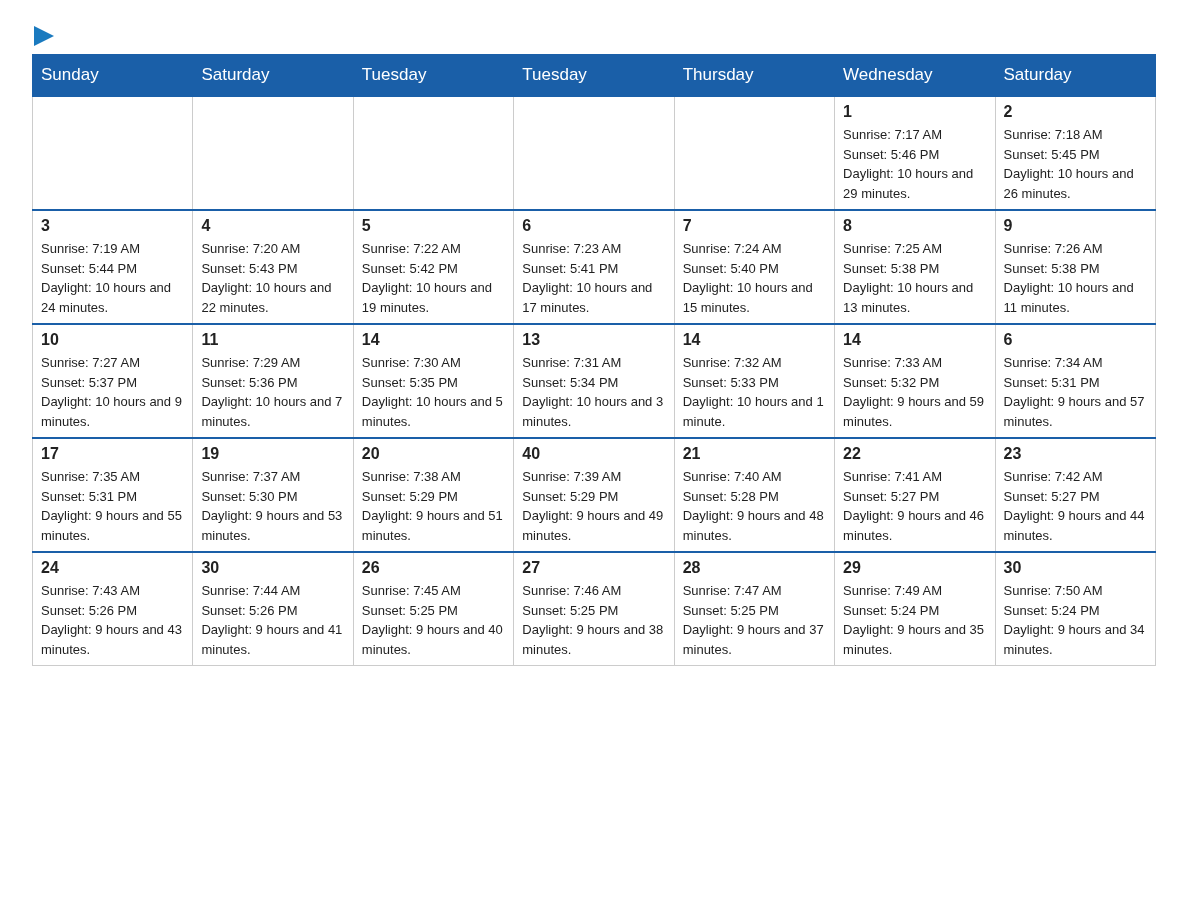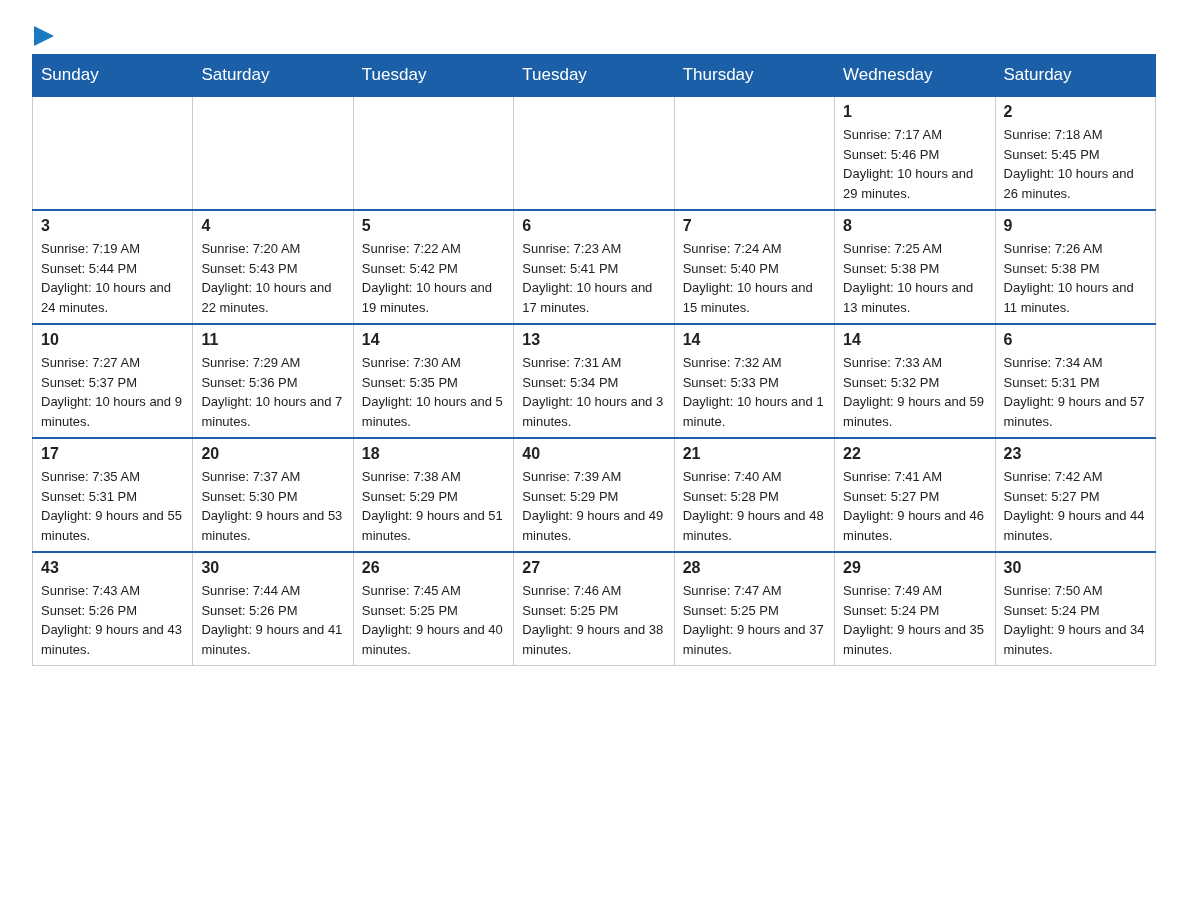--- a/index.html
+++ b/index.html
@@ -202,25 +202,25 @@
           <span class="day-number">6</span>
           <div class="day-info">Sunrise: 7:34 AM<br>Sunset: 5:31 PM<br>Daylight: 9 hours and 57 minutes.</div>
         </td>
       </tr>
       <tr>
         <td>
           <span class="day-number">17</span>
           <div class="day-info">Sunrise: 7:35 AM<br>Sunset: 5:31 PM<br>Daylight: 9 hours and 55 minutes.</div>
         </td>
         <td>
+          <span class="day-number">19</span>
+          <div class="day-info">Sunrise: 7:37 AM<br>Sunset: 5:30 PM<br>Daylight: 9 hours and 53 minutes.</div>
+        </td>
+        <td>
           <span class="day-number">20</span>
-          <div class="day-info">Sunrise: 7:37 AM<br>Sunset: 5:30 PM<br>Daylight: 9 hours and 53 minutes.</div>
-        </td>
-        <td>
-          <span class="day-number">18</span>
           <div class="day-info">Sunrise: 7:38 AM<br>Sunset: 5:29 PM<br>Daylight: 9 hours and 51 minutes.</div>
         </td>
         <td>
           <span class="day-number">40</span>
           <div class="day-info">Sunrise: 7:39 AM<br>Sunset: 5:29 PM<br>Daylight: 9 hours and 49 minutes.</div>
         </td>
         <td>
           <span class="day-number">21</span>
           <div class="day-info">Sunrise: 7:40 AM<br>Sunset: 5:28 PM<br>Daylight: 9 hours and 48 minutes.</div>
         </td>
@@ -228,21 +228,21 @@
           <span class="day-number">22</span>
           <div class="day-info">Sunrise: 7:41 AM<br>Sunset: 5:27 PM<br>Daylight: 9 hours and 46 minutes.</div>
         </td>
         <td>
           <span class="day-number">23</span>
           <div class="day-info">Sunrise: 7:42 AM<br>Sunset: 5:27 PM<br>Daylight: 9 hours and 44 minutes.</div>
         </td>
       </tr>
       <tr>
         <td>
-          <span class="day-number">43</span>
+          <span class="day-number">24</span>
           <div class="day-info">Sunrise: 7:43 AM<br>Sunset: 5:26 PM<br>Daylight: 9 hours and 43 minutes.</div>
         </td>
         <td>
           <span class="day-number">30</span>
           <div class="day-info">Sunrise: 7:44 AM<br>Sunset: 5:26 PM<br>Daylight: 9 hours and 41 minutes.</div>
         </td>
         <td>
           <span class="day-number">26</span>
           <div class="day-info">Sunrise: 7:45 AM<br>Sunset: 5:25 PM<br>Daylight: 9 hours and 40 minutes.</div>
         </td>

